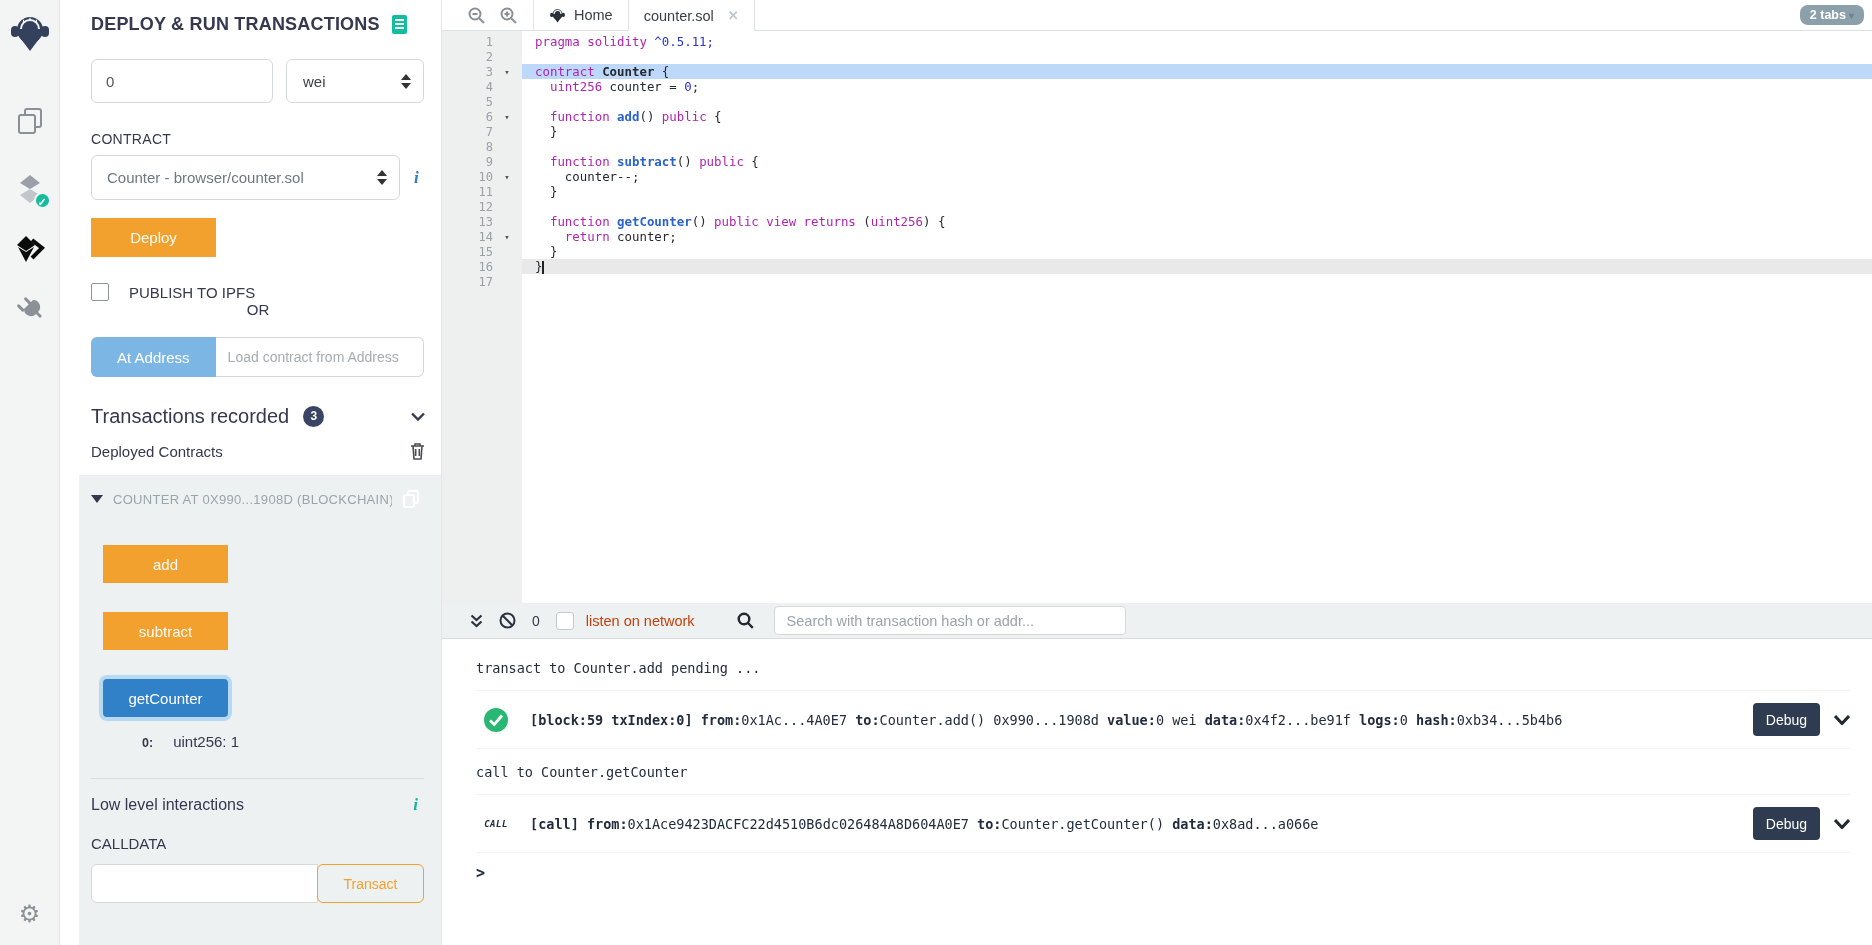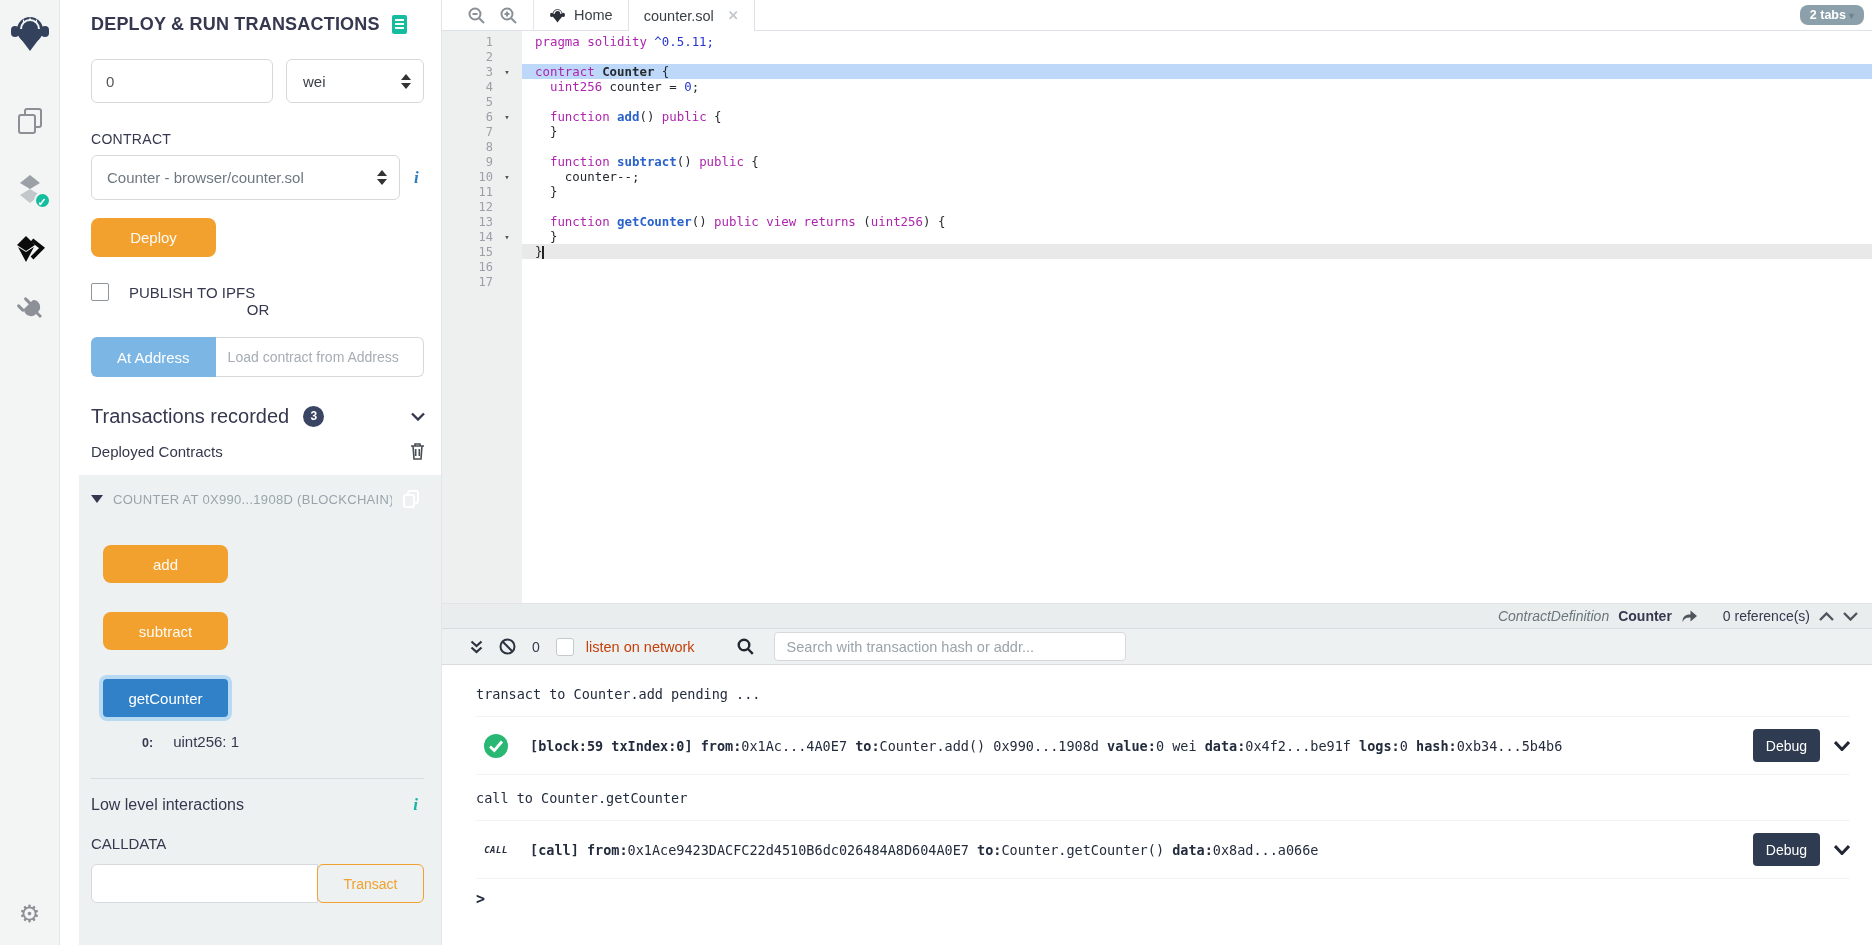--- a/index.html
+++ b/index.html
@@ -40,21 +40,21 @@
   .updown .dn { border-top:6px solid #333; }
 
   .field-label { margin-top:28px; font-size:14px; color:#35384e; letter-spacing:.3px; }
   .contract-row { display:flex; align-items:center; margin-top:8px; }
   .contract-select { width:309px; height:45px; border:1px solid #d5d9dc; border-radius:6px;
     display:flex; align-items:center; padding:0 12px 0 15px; font-size:15px; color:#6e7880; cursor:pointer; }
   .info-i { font-family:"Liberation Serif",serif; font-style:italic; font-weight:bold; font-size:17px; cursor:pointer; }
   .info-i.blue { color:#2d7dc0; margin-left:14px; }
   .info-i.teal { color:#16b3a4; }
 
-  .btn { border:none; border-radius:8px; cursor:pointer; font-family:"Liberation Sans",sans-serif; }
+  .btn { border:none; border-radius:0; cursor:pointer; font-family:"Liberation Sans",sans-serif; }
   .btn-orange { background:#f2a02e; color:rgba(255,255,255,.96); font-size:15px; }
   .deploy-btn { margin-top:18px; width:125px; height:39px; }
   .publish-row { margin-top:26px; display:flex; align-items:center; gap:20px; }
   .checkbox { width:18px; height:18px; border:1px solid #8f959b; border-radius:2px; background:#fff; cursor:pointer; flex-shrink:0; }
   .publish-label { font-size:15px; color:#35384e; }
   .or-text { width:334px; text-align:center; font-size:15px; color:#35384e; }
 
   .at-address-row { display:flex; margin-top:19px; }
   .at-address-btn { width:125px; height:40px; background:#7cb6e4; color:#fff; font-size:15px; border:none;
     border-radius:6px 0 0 6px; cursor:pointer; }
@@ -406,39 +406,26 @@
           <div class="code-row"><span>  </span><span class="tok-k">uint256</span><span> counter = </span><span class="tok-n">0</span><span>;</span></div>
           <div class="code-row"></div>
           <div class="code-row"><span>  </span><span class="tok-k">function </span><span class="tok-f">add</span><span>() </span><span class="tok-k">public</span><span> {</span></div>
           <div class="code-row"><span>  }</span></div>
           <div class="code-row"></div>
           <div class="code-row"><span>  </span><span class="tok-k">function </span><span class="tok-f">subtract</span><span>() </span><span class="tok-k">public</span><span> {</span></div>
           <div class="code-row"><span>    counter--;</span></div>
           <div class="code-row"><span>  }</span></div>
           <div class="code-row"></div>
           <div class="code-row"><span>  </span><span class="tok-k">function </span><span class="tok-f">getCounter</span><span>() </span><span class="tok-k">public</span><span> </span><span class="tok-k">view</span><span> </span><span class="tok-k">returns</span><span> (</span><span class="tok-k">uint256</span><span>) {</span></div>
+          <div class="code-row"><span>    </span><span class="tok-k">return</span><span> counter;</span></div>
           <div class="code-row"><span>  }</span></div>
           <div class="code-row hl-current"><span>}</span><span class="cursor"></span></div>
         </div>
     </div>
 
-    <div class="status-bar">
-      <span class="status-node-type">ContractDefinition</span>
-      <span class="status-node-name">Counter</span>
-      <svg width="17" height="14" viewBox="0 0 17 14">
-        <path d="M1.5 13 C1.5 7, 5 5.5, 9.5 5.5 L9.5 1.5 L16 7 L9.5 12.5 L9.5 8.5 C6 8.5, 3.5 9, 1.5 13 Z" fill="#4f555c"></path>
-      </svg>
-      <span class="status-refs">0 reference(s)</span>
-      <svg width="15" height="9" viewBox="0 0 15 9" fill="none" stroke="#4f555c" stroke-width="2.4">
-          <path d="M1 8 L7.5 1.5 L14 8"></path>
-        </svg>
-      <svg width="15" height="9" viewBox="0 0 15 9" fill="none" stroke="#4f555c" stroke-width="2.4">
-          <path d="M1 1 L7.5 7.5 L14 1"></path>
-        </svg>
-    </div>
 
     <div class="terminal-toolbar">
       <svg width="13" height="14" viewBox="0 0 13 14" fill="none" stroke="#2b3240" stroke-width="2.2">
         <path d="M1.5 1.5 L6.5 6 L11.5 1.5 M1.5 7.5 L6.5 12 L11.5 7.5"></path>
       </svg>
       <svg width="17" height="17" viewBox="0 0 17 17" fill="none" stroke="#2b3240" stroke-width="2">
         <circle cx="8.5" cy="8.5" r="7"></circle>
           <line x1="3.8" y1="3.8" x2="13.2" y2="13.2"></line>
       </svg>
       <span class="toolbar-count">0</span>

